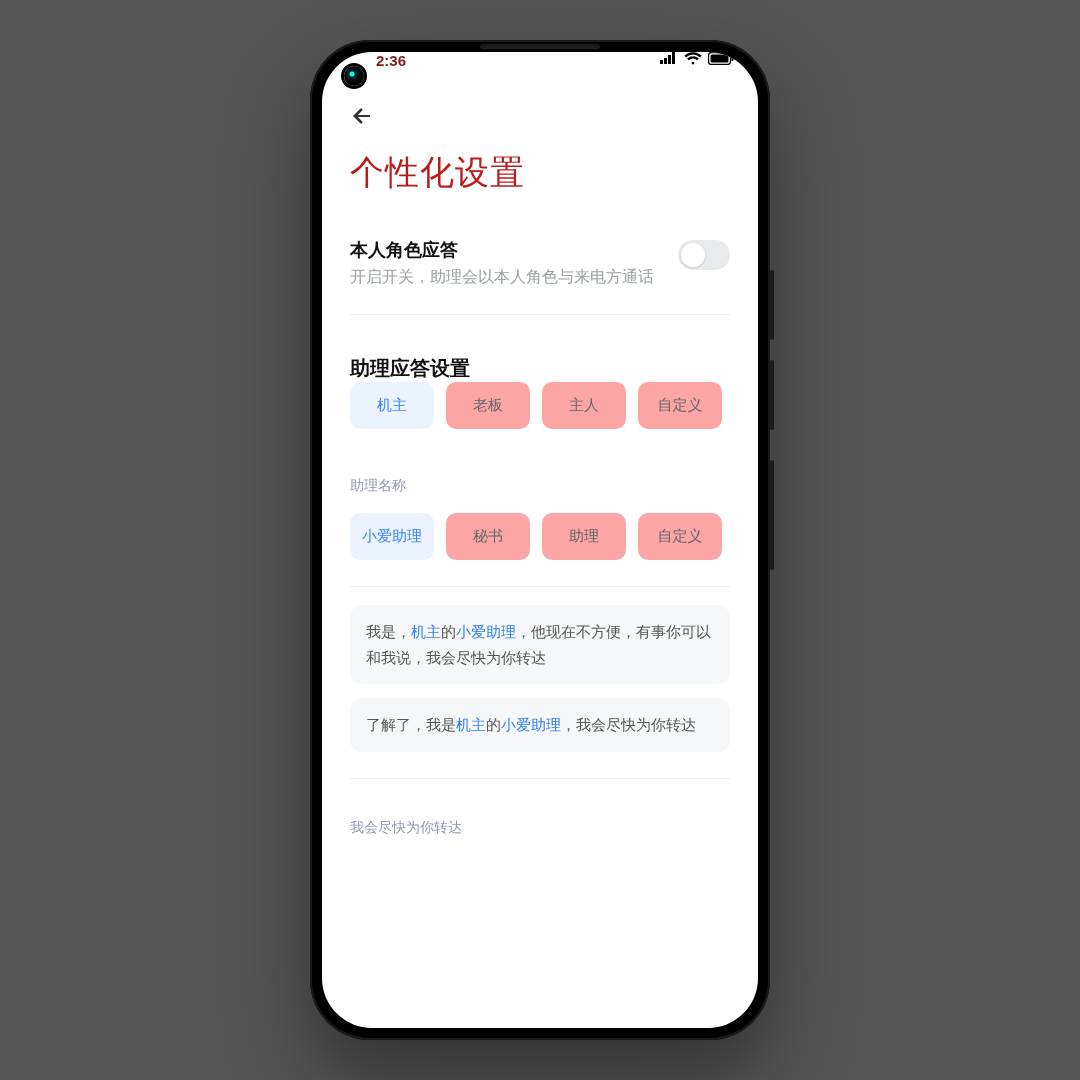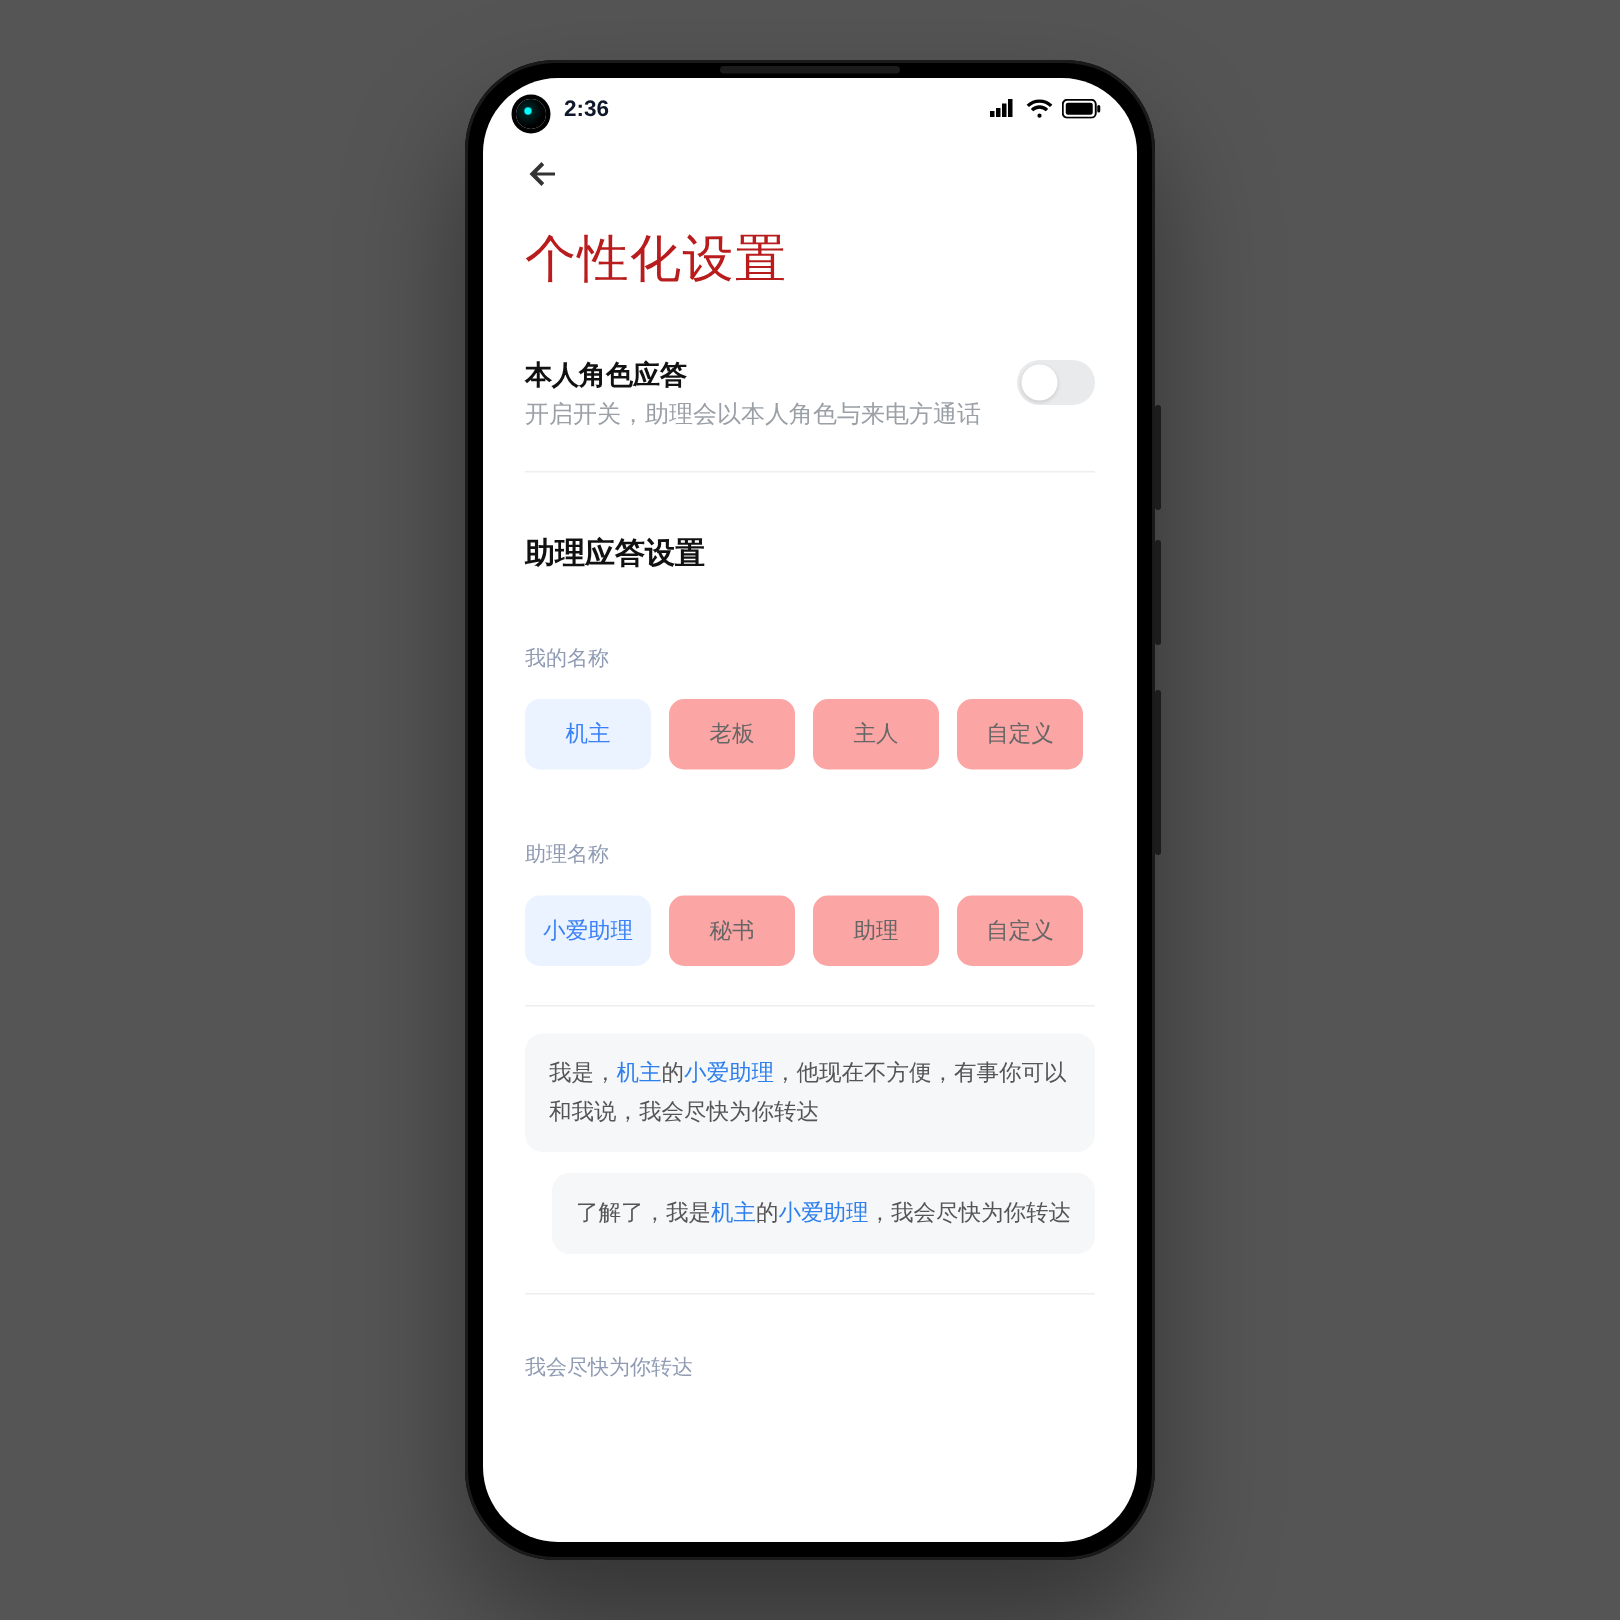--- a/index.html
+++ b/index.html
@@ -53,25 +53,24 @@
     border-radius: 50%;
     background: radial-gradient(circle at 40% 40%, #0ff 0 2px, #022 3px, #000 60%);
     box-shadow: 0 0 0 3px #000;
     z-index: 5;
   }
 
   
   .status {
     height: 40px;
     display: flex;
-    align-items: center;
     padding: 0 24px 0 54px;
     font-size: 15px;
     font-weight: 600;
-    color:#0f172a;
+    color:#7f1d1d;
     flex: 0 0 auto;
   }
   .status .spacer { flex: 1; }
   .status .ic { margin-left: 6px; display:inline-flex; }
 
   
   .content {
     flex: 1;
     overflow: hidden;
     padding: 0 28px;
@@ -138,21 +137,21 @@
     font-size:15px;
     border-radius:10px;
     background:#fca5a5;
     color:#666;
   }
   .chip.sel{
     background:#eaf3ff;
     color:#3b82f6;
   }
 
-  .cards{ margin-top:18px; display:flex; flex-direction:column; gap:14px;align-items:flex-end;}
+  .cards{ margin-top:18px; display:flex; flex-direction:column; gap:14px;}
   .card{
     background:#f6f7f8;
     border-radius:12px;
     padding:14px 16px;
     font-size:15px;
     line-height:1.7;
     color:#555;
   }
   .hl{ color:#2f80ed; }
 
@@ -213,21 +212,20 @@
           <div class="ttl">本人角色应答</div>
           <div class="sub">开启开关，助理会以本人角色与来电方通话</div>
         </div>
         <div class="switch"></div>
       </div>
 
       <hr class="sep">
 
       <h2 class="section">助理应答设置</h2>
 
-      <div class="label">我的名称</div>
       <div class="chips">
         <div class="chip sel">机主</div>
         <div class="chip">老板</div>
         <div class="chip">主人</div>
         <div class="chip">自定义</div>
       </div>
 
       <div class="label">助理名称</div>
       <div class="chips">
         <div class="chip sel">小爱助理</div>

